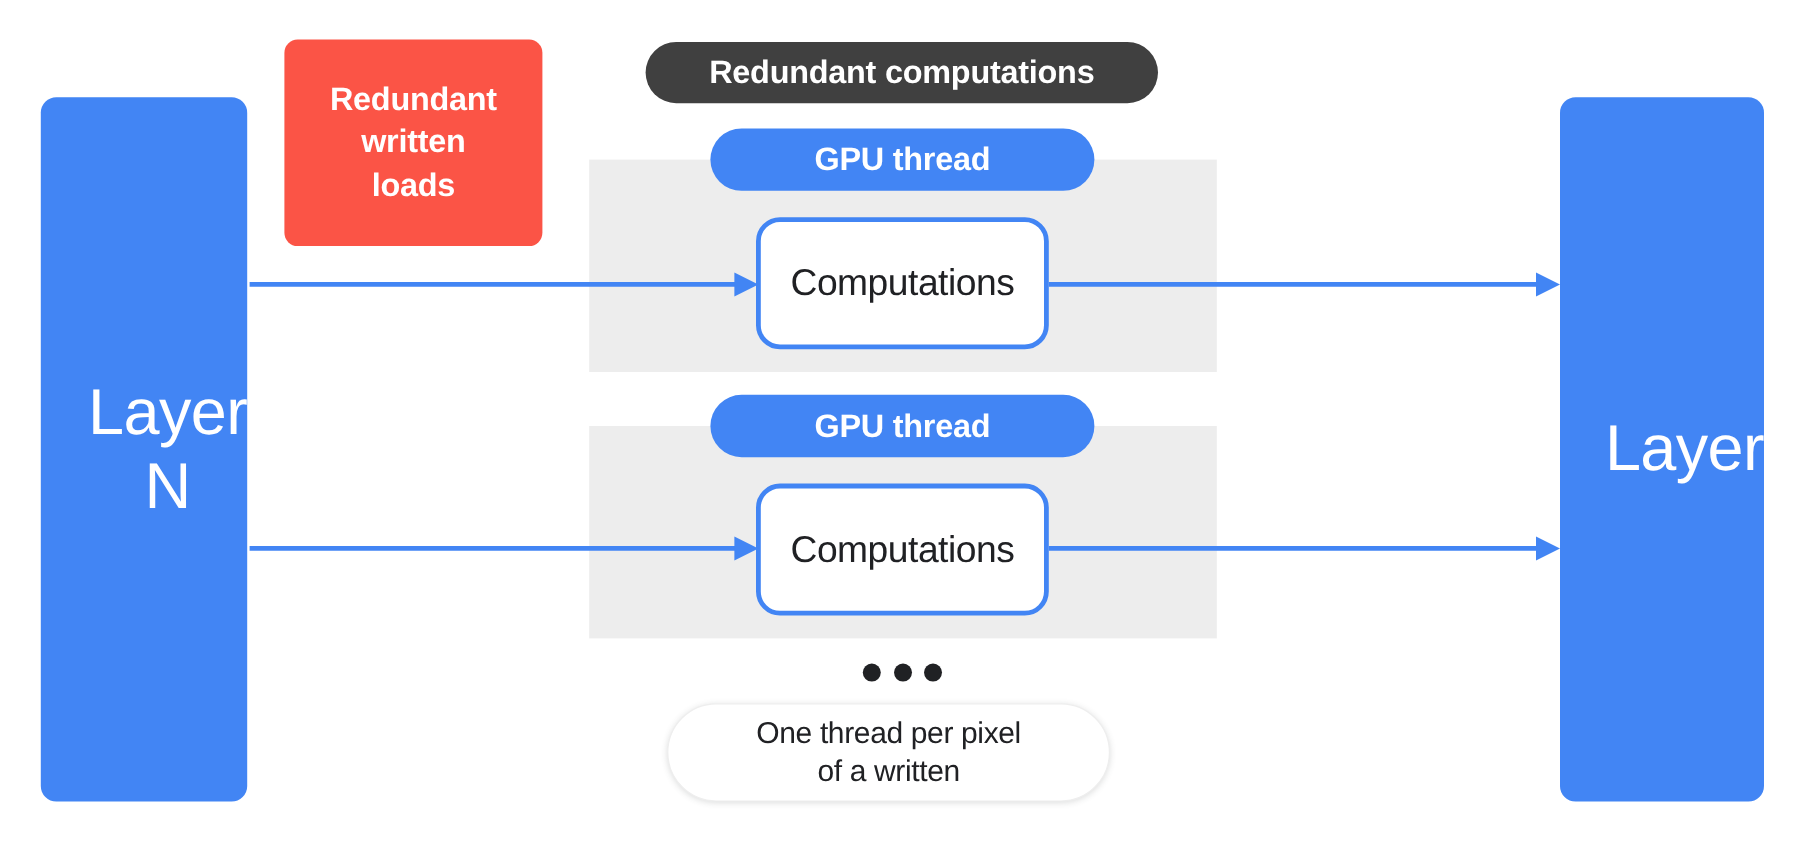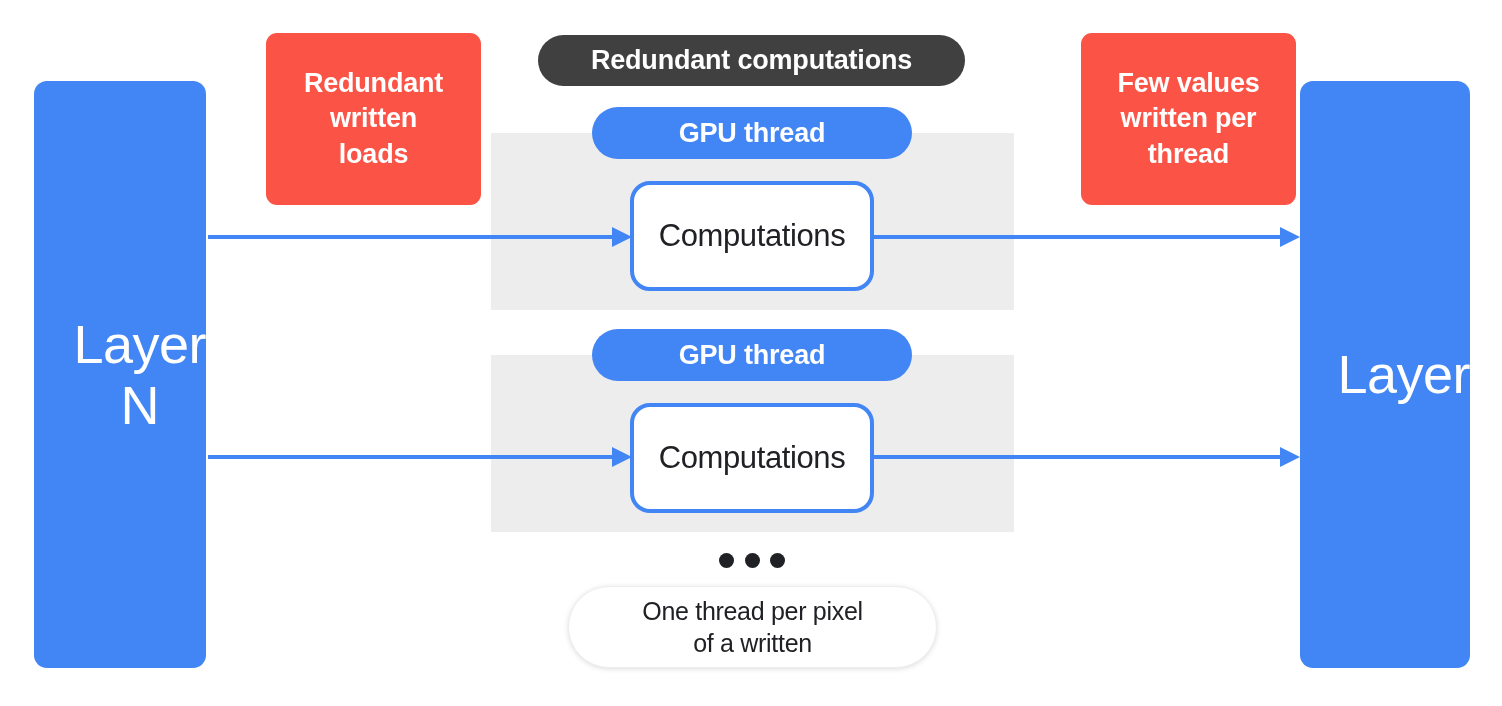--- a/index.html
+++ b/index.html
@@ -46,21 +46,20 @@
     align-items: center;
     justify-content: center;
     text-align: center;
     color: #ffffff;
     font-size: 27px;
     font-weight: bold;
     line-height: 1.32;
     letter-spacing: -0.2px;
     padding: 0 0;
     box-sizing: border-box;
-    margin-left: 29px;
   }
   #redundant-memory-loads { left: 237px;  top: 33px; width: 215px; height: 172px; }
   #few-values-written     { left: 1052px; top: 33px; width: 215px; height: 172px; }
 
   
   .red-pill {
     position: absolute;
     background: #404040;
     border-radius: 999px;
     display: flex;
@@ -154,21 +153,21 @@
   #ellipsis-dots .dot {
     width: 15px;
     height: 15px;
     border-radius: 50%;
     background: #202124;
   }
 
   
   #thread-caption {
     position: absolute;
-    left: 568px;
+    left: 556px;
     top: 586px;
     width: 369px;
     height: 82px;
     background: #ffffff;
     border: 1px solid #eeeeee;
     border-radius: 41px;
     box-shadow: 0 1px 5px rgba(60,64,67,0.18);
     display: flex;
     align-items: center;
     justify-content: center;
@@ -200,27 +199,20 @@
       <span>Redundant</span><br>
       <span>written</span><br>
       <span>loads</span>
     </div>
   </div>
 
   <div id="redundant-computations" class="red-pill">
     <span>Redundant computations</span>
   </div>
 
-  <div id="few-values-written" class="red-box">
-    <div>
-      <span>Few values</span><br>
-      <span>written per</span><br>
-      <span>thread</span>
-    </div>
-  </div>
 
   <div id="gpu-pill-1" class="gpu-pill">
     <span>GPU thread</span>
   </div>
   <div id="gpu-pill-2" class="gpu-pill">
     <span>GPU thread</span>
   </div>
 
   <div id="comp-box-1" class="comp-box">
     <span>Computations</span>

